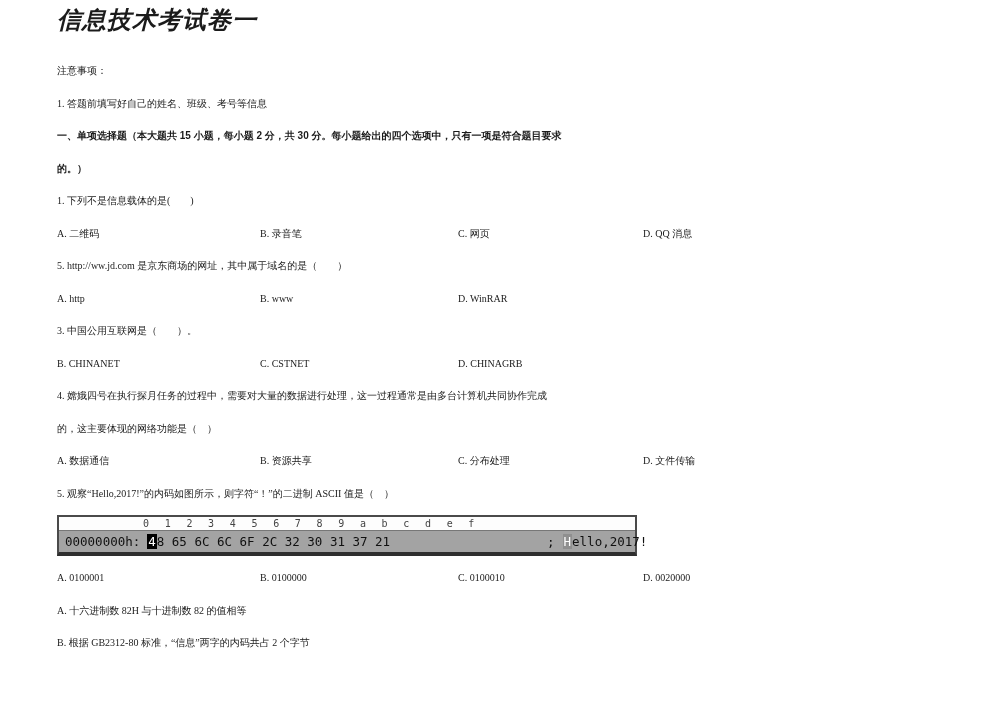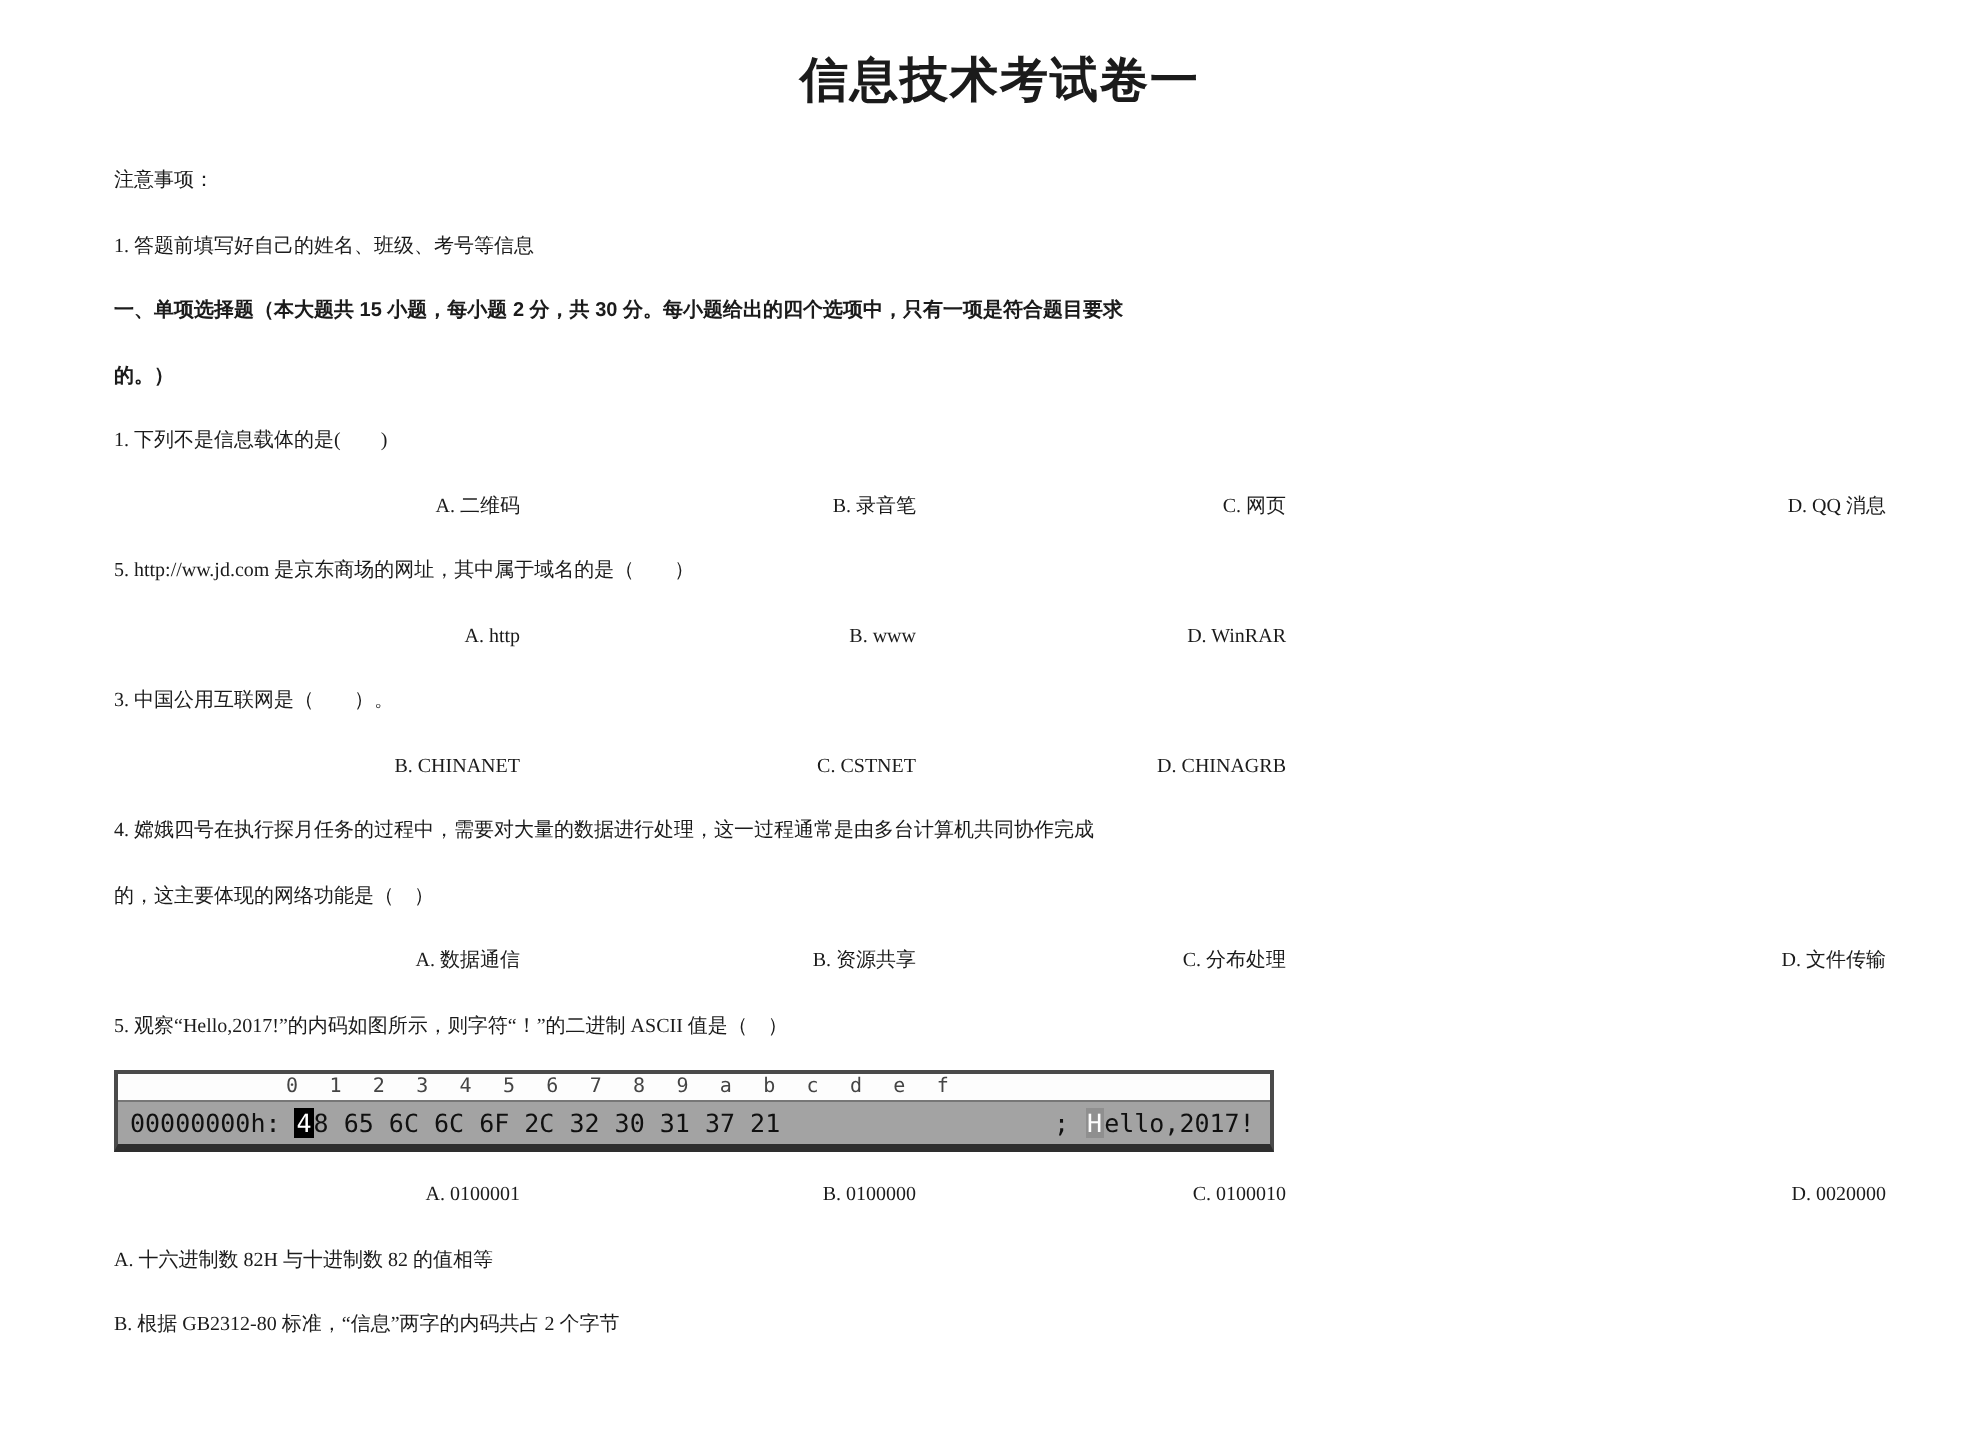--- a/index.html
+++ b/index.html
@@ -4,43 +4,44 @@
 <style>
   * { box-sizing: border-box; }
   html, body { margin: 0; padding: 0; background: #ffffff; }
   body {
     width: 983px; height: 720px; overflow: hidden;
     font-family: "Liberation Serif", "DejaVu Serif", serif;
     color: #1b1b1b;
   }
   .page { width: 983px; height: 720px; padding: 0 40px 0 57px; }
   .title {
-    text-align: center;
+    text-align: left;
     font-family: "Liberation Sans", "DejaVu Sans", sans-serif;
     font-weight: bold;
     font-size: 24px;
     letter-spacing: 1px;
-    padding-top: 24px;
+    padding-top: 4px;
     margin-bottom: 19px;
+    font-style: italic;
   }
   .line {
     font-size: 10px;
     line-height: 32.5px;
     min-height: 32.5px;
     white-space: nowrap;
   }
   .bold {
     font-family: "Liberation Sans", "DejaVu Sans", sans-serif;
     font-weight: bold;
   }
   .options {
     display: grid;
     grid-template-columns: 203px 198px 185px 1fr;
   }
-  .options > span { display: block; text-align: right; }
+  .options > span { display: block; }
 
   
   .hexdump {
     width: 580px;
     margin: 5px 0 6px 0;
     border: 2px solid #4a4a4a;
     border-bottom: 4px solid #2e2e2e;
     background: #ffffff;
     font-family: "DejaVu Sans Mono", "Liberation Mono", monospace;
   }
@@ -62,21 +63,21 @@
     background: #a3a3a3;
     height: 21px;
     line-height: 21px;
     font-size: 12.5px;
     color: #101010;
     padding-left: 6px;
     white-space: pre;
   }
   .hex-offset { margin-right: 7px; }
   .hl-black { background: #000; color: #fff; padding: 0 1px; }
-  .hex-ascii { position: absolute; left: 468px; top: 0; }
+  .hex-ascii { position: absolute; left: 488px; top: 0; }
   .hl-gray { background: #8f8f8f; color: #fdfdfd; padding: 0 1px; margin-left: 8px; }
 </style>
 </head>
 <body>
 
 <div class="page">
 
   <div class="title">信息技术考试卷一</div>
 
   <div class="line">注意事项：</div>

